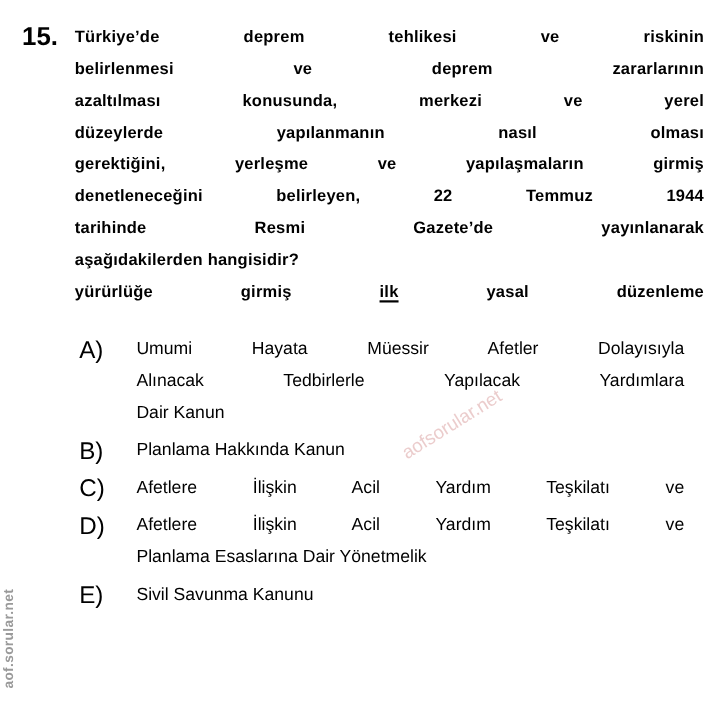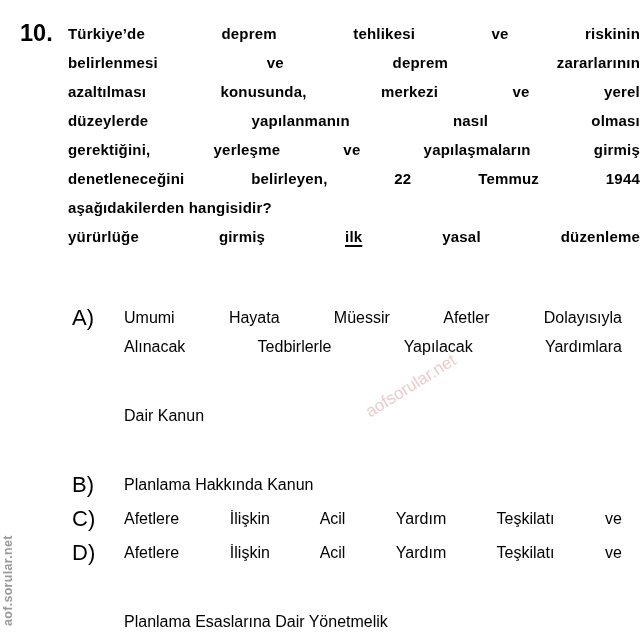--- a/index.html
+++ b/index.html
@@ -77,21 +77,20 @@
       line-height: 29px;
     }
     .opt-text .line {
       display: block;
       white-space: nowrap;
       text-align: justify;
       text-align-last: justify;
     }
     .opt-text .line.last {
       text-align-last: left;
-      margin-top: 40px;
     }
     .side-watermark {
       position: absolute;
       left: 1px;
       top: 528px;
       width: 16px;
       height: 106px;
       writing-mode: vertical-rl;
       transform: rotate(180deg);
       font-size: 12.5px;
@@ -111,28 +110,29 @@
       transform-origin: left top;
       white-space: nowrap;
       opacity: 0.85;
       pointer-events: none;
     }
   </style>
 </head>
 <body>
 
 <div class="question">
-  <div class="q-number">10.</div>
+  <div class="q-number">15.</div>
   <div class="q-stem">
     <span class="line">Türkiye’de deprem tehlikesi ve riskinin</span>
     <span class="line">belirlenmesi ve deprem zararlarının</span>
     <span class="line">azaltılması konusunda, merkezi ve yerel</span>
     <span class="line">düzeylerde yapılanmanın nasıl olması</span>
     <span class="line">gerektiğini, yerleşme ve yapılaşmaların girmiş</span>
     <span class="line">denetleneceğini belirleyen, 22 Temmuz 1944</span>
+    <span class="line">tarihinde Resmi Gazete’de yayınlanarak</span>
     <span class="line last">aşağıdakilerden hangisidir?</span>
     <span class="line"><span>yürürlüğe girmiş </span><span class="underline">ilk</span><span> yasal düzenleme</span></span>
   </div>
 </div>
 
 <div class="options">
   <div class="option">
     <span class="opt-letter">A)</span>
     <div class="opt-text">
       <span class="line">Umumi Hayata Müessir Afetler Dolayısıyla</span>

